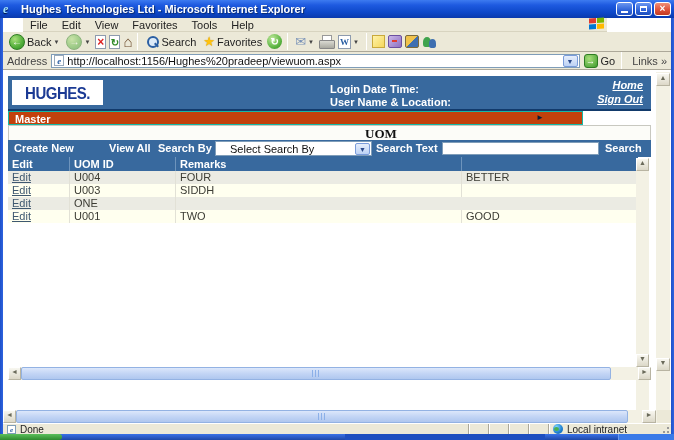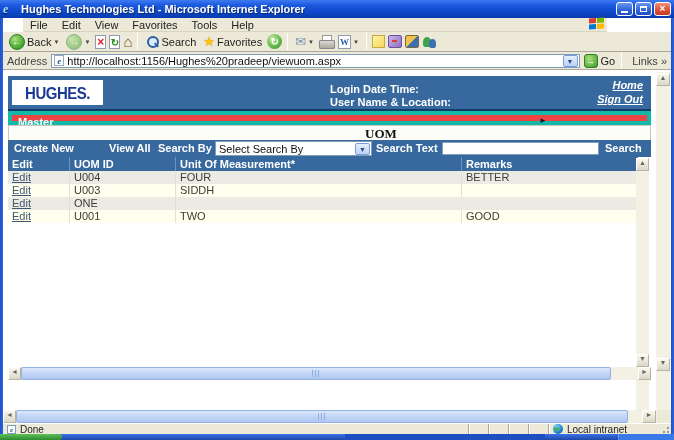--- a/index.html
+++ b/index.html
@@ -68,31 +68,31 @@
   
   .content{position:absolute;left:3px;top:70px;width:668px;height:340px;background:#fff;}
 
   .hdr{position:absolute;left:5px;top:6px;width:643px;height:33px;background:#38699E;}
   .logo-box{position:absolute;left:4px;top:4px;width:91px;height:25px;background:#fff;display:flex;align-items:center;justify-content:center;}
   .logo-text{font:bold 15px/15px "Liberation Sans",sans-serif;letter-spacing:-0.5px;color:#1B3A94;transform:scaleY(1.1);}
   .hdr-lbl{position:absolute;color:#fff;font-weight:bold;}
   .hdr-link{position:absolute;color:#fff;font-weight:bold;text-decoration:underline;cursor:pointer;font-style:italic;}
 
   .dark-strip{position:absolute;left:5px;top:39px;width:643px;height:2px;background:#123A6B;}
-  .masterbar{position:absolute;left:5px;top:41px;width:643px;height:14px;background:#ef4444;border:4px solid #14b8a6;color:#fff;}
+  .masterbar{position:absolute;left:5px;top:41px;width:575px;height:14px;background:#c2410c;border:1px solid #14b8a6;color:#fff;}
   .master-lbl{position:absolute;left:6px;top:1px;font-weight:bold;}
   .master-arrow{position:absolute;left:527px;top:1px;color:#0A1A33;font-size:8px;}
 
   .uom-row{position:absolute;left:5px;top:55px;width:643px;height:22px;background:#FCFCF8;border:1px solid #C8C8C0;}
   .uom-title{position:absolute;left:372px;top:0px;transform:translateX(-50%);font:bold 13px/15px "Liberation Serif",serif;color:#111;}
 
   .searchbar{position:absolute;left:5px;top:70px;width:643px;height:17px;background:#38699E;color:#fff;}
   .sb-lbl{position:absolute;top:2px;font-weight:bold;}
   .sb-select{position:absolute;left:207px;top:1px;width:157px;height:15px;background:#fff;border:1px solid #7F9DB9;color:#111;display:flex;align-items:center;}
-  .sb-select span.val{flex:1;padding-left:3px;}
+  .sb-select span.val{flex:1;padding-left:14px;}
   .sb-input{position:absolute;left:434px;top:2px;width:157px;height:13px;background:#fff;border:1px solid #7F9DB9;font:11px "Liberation Sans",sans-serif;padding:0 2px;}
 
   .grid{position:absolute;left:5px;top:87px;width:630px;}
   .grid-hdr{display:grid;grid-template-columns:62px 106px 286px 176px;background:#38699E;color:#fff;font-weight:bold;height:14px;line-height:14px;}
   .grid-hdr div{padding-left:4px;border-right:1px solid #6E94BC;overflow:hidden;white-space:nowrap;}
   .grid-row{display:grid;grid-template-columns:62px 106px 286px 176px;height:13px;line-height:13px;color:#3C3C34;}
   .grid-row div{padding-left:4px;border-right:1px solid #E2E1D6;overflow:hidden;white-space:nowrap;}
   .grid-row.alt-a{background:#EBEBE3;}
   .grid-row.alt-b{background:#FFFFEF;}
   .edit-link{color:#3E5870;text-decoration:underline;cursor:pointer;}
@@ -251,21 +251,20 @@
     </span>
     <span class="sb-lbl" style="left:368px;">Search Text</span>
     <input class="sb-input" type="text" value="" style="">
     <span class="sb-lbl" style="left:597px;">Search</span>
   </div>
 
   <div class="grid">
     <div class="grid-hdr">
       <div>Edit</div>
       <div>UOM ID</div>
-      <div>Unit Of Measurement*</div>
       <div>Remarks</div>
     </div>
     <div class="grid-row alt-a">
       <div><span class="edit-link">Edit</span></div>
       <div>U004</div>
       <div>FOUR</div>
       <div>BETTER</div>
     </div>
     <div class="grid-row alt-b">
       <div><span class="edit-link">Edit</span></div>

